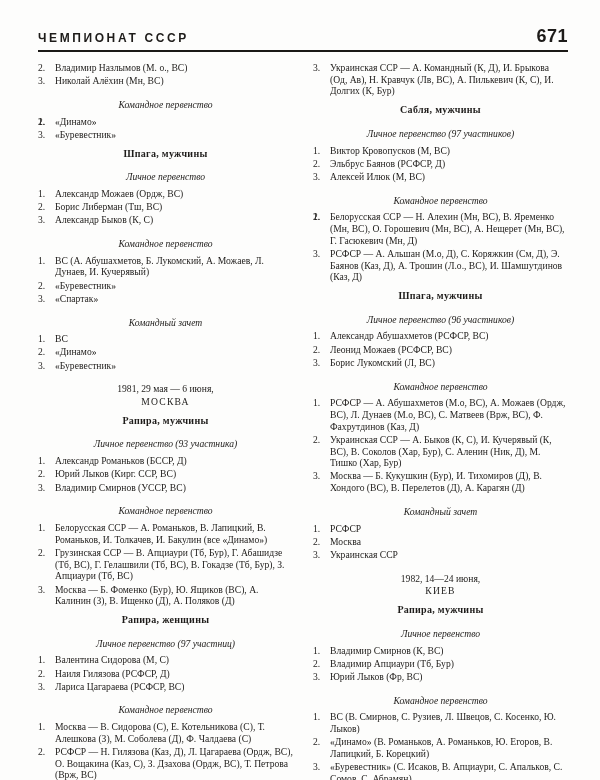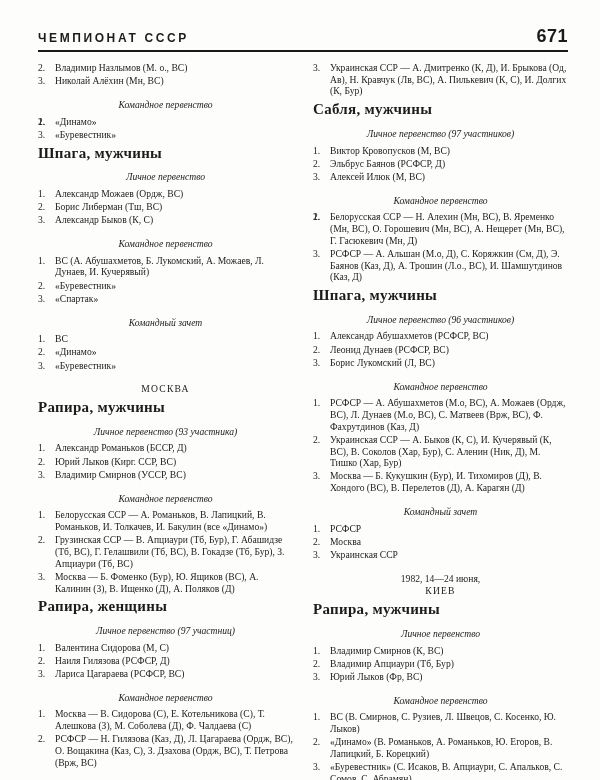--- a/index.html
+++ b/index.html
@@ -20,22 +20,22 @@
   .header-rule{border-bottom:2px solid #1b1916;margin-top:2px;}
   .columns{display:flex;gap:20px;margin-top:9px;}
   .col{
     width:255px;flex:0 0 255px;
     font-size:9.6px;line-height:11.7px;
   }
   .list{margin:1px 0 2px;}
   .list-item{position:relative;padding-left:17px;margin-bottom:1.5px;}
   .list-item .num{position:absolute;left:0;top:0;}
   .section-heading{
-    font-weight:bold;text-align:left;
-    font-size:15px;margin:7px 0 5px;letter-spacing:.3px;
+    font-weight:bold;text-align:center;
+    font-size:10px;margin:7px 0 5px;letter-spacing:.3px;
   }
   .subsection-heading{
     font-style:italic;text-align:center;margin:12px 0 5px;
   }
   .event{ text-align:center;margin:12px 0 6px; }
   .event-date{margin-bottom:1px;}
   .event-city{letter-spacing:1.2px;}
 </style>
 </head>
 <body>
@@ -71,20 +71,21 @@
           <div class="list-item"><span class="num">2.</span><span class="txt">«Буревестник»</span></div>
           <div class="list-item"><span class="num">3.</span><span class="txt">«Спартак»</span></div>
         </div>
         <div class="subsection-heading">Командный зачет</div>
         <div class="list">
           <div class="list-item"><span class="num">1.</span><span class="txt">ВС</span></div>
           <div class="list-item"><span class="num">2.</span><span class="txt">«Динамо»</span></div>
           <div class="list-item"><span class="num">3.</span><span class="txt">«Буревестник»</span></div>
         </div>
         <div class="event">
+          <div class="event-date">1981, 29 мая — 6 июня,</div>
           <div class="event-city">МОСКВА</div>
         </div>
         <div class="section-heading">Рапира, мужчины</div>
         <div class="subsection-heading">Личное первенство (93 участника)</div>
         <div class="list">
           <div class="list-item"><span class="num">1.</span><span class="txt">Александр Романьков (БССР, Д)</span></div>
           <div class="list-item"><span class="num">2.</span><span class="txt">Юрий Лыков (Кирг. ССР, ВС)</span></div>
           <div class="list-item"><span class="num">3.</span><span class="txt">Владимир Смирнов (УССР, ВС)</span></div>
         </div>
         <div class="subsection-heading">Командное первенство</div>
@@ -101,40 +102,40 @@
           <div class="list-item"><span class="num">3.</span><span class="txt">Лариса Цагараева (РСФСР, ВС)</span></div>
         </div>
         <div class="subsection-heading">Командное первенство</div>
         <div class="list">
           <div class="list-item"><span class="num">1.</span><span class="txt">Москва — В. Сидорова (С), Е. Котельникова (С), Т. Алешкова (З), М. Соболева (Д), Ф. Чалдаева (С)</span></div>
           <div class="list-item"><span class="num">2.</span><span class="txt">РСФСР — Н. Гилязова (Каз, Д), Л. Цагараева (Ордж, ВС), О. Вощакина (Каз, С), З. Дзахова (Ордж, ВС), Т. Петрова (Врж, ВС)</span></div>
         </div>
       </div>
     <div class="col">
         <div class="list">
-          <div class="list-item"><span class="num">3.</span><span class="txt">Украинская ССР — А. Дмитренко (К, Д), И. Брыкова (Од, Ав), Н. Кравчук (Лв, ВС), А. Пилькевич (К, С), И. Долгих (К, Бур)</span></div>
+          <div class="list-item"><span class="num">3.</span><span class="txt">Украинская ССР — А. Командный (К, Д), И. Брыкова (Од, Ав), Н. Кравчук (Лв, ВС), А. Пилькевич (К, С), И. Долгих (К, Бур)</span></div>
         </div>
         <div class="section-heading">Сабля, мужчины</div>
         <div class="subsection-heading">Личное первенство (97 участников)</div>
         <div class="list">
           <div class="list-item"><span class="num">1.</span><span class="txt">Виктор Кровопусков (М, ВС)</span></div>
           <div class="list-item"><span class="num">2.</span><span class="txt">Эльбрус Баянов (РСФСР, Д)</span></div>
           <div class="list-item"><span class="num">3.</span><span class="txt">Алексей Илюк (М, ВС)</span></div>
         </div>
         <div class="subsection-heading">Командное первенство</div>
         <div class="list">
           <div class="list-item"><span class="num">1.</span></div>
           <div class="list-item"><span class="num">2.</span><span class="txt">Белорусская ССР — Н. Алехин (Мн, ВС), В. Яременко (Мн, ВС), О. Горошевич (Мн, ВС), А. Нещерет (Мн, ВС), Г. Гасюкевич (Мн, Д)</span></div>
           <div class="list-item"><span class="num">3.</span><span class="txt">РСФСР — А. Альшан (М.о, Д), С. Коряжкин (См, Д), Э. Баянов (Каз, Д), А. Трошин (Л.о., ВС), И. Шамшутдинов (Каз, Д)</span></div>
         </div>
         <div class="section-heading">Шпага, мужчины</div>
         <div class="subsection-heading">Личное первенство (96 участников)</div>
         <div class="list">
           <div class="list-item"><span class="num">1.</span><span class="txt">Александр Абушахметов (РСФСР, ВС)</span></div>
-          <div class="list-item"><span class="num">2.</span><span class="txt">Леонид Дунаев (РСФСР, ВС)</span></div>
+          <div class="list-item"><span class="num">2.</span><span class="txt">Леонид Можаев (РСФСР, ВС)</span></div>
           <div class="list-item"><span class="num">3.</span><span class="txt">Борис Лукомский (Л, ВС)</span></div>
         </div>
         <div class="subsection-heading">Командное первенство</div>
         <div class="list">
           <div class="list-item"><span class="num">1.</span><span class="txt">РСФСР — А. Абушахметов (М.о, ВС), А. Можаев (Ордж, ВС), Л. Дунаев (М.о, ВС), С. Матвеев (Врж, ВС), Ф. Фахрутдинов (Каз, Д)</span></div>
           <div class="list-item"><span class="num">2.</span><span class="txt">Украинская ССР — А. Быков (К, С), И. Кучерявый (К, ВС), В. Соколов (Хар, Бур), С. Аленин (Ник, Д), М. Тишко (Хар, Бур)</span></div>
           <div class="list-item"><span class="num">3.</span><span class="txt">Москва — Б. Кукушкин (Бур), И. Тихомиров (Д), В. Хондого (ВС), В. Перелетов (Д), А. Карагян (Д)</span></div>
         </div>
         <div class="subsection-heading">Командный зачет</div>
         <div class="list">

